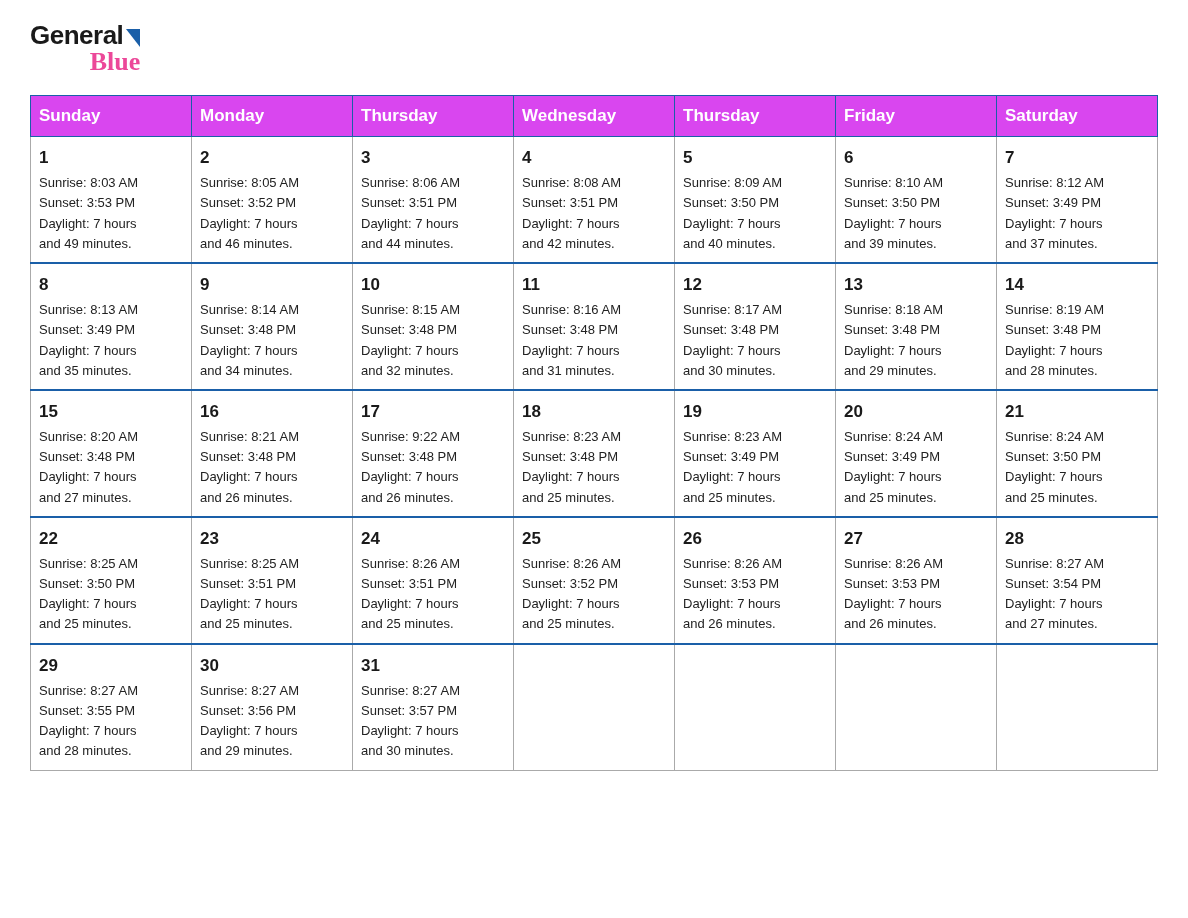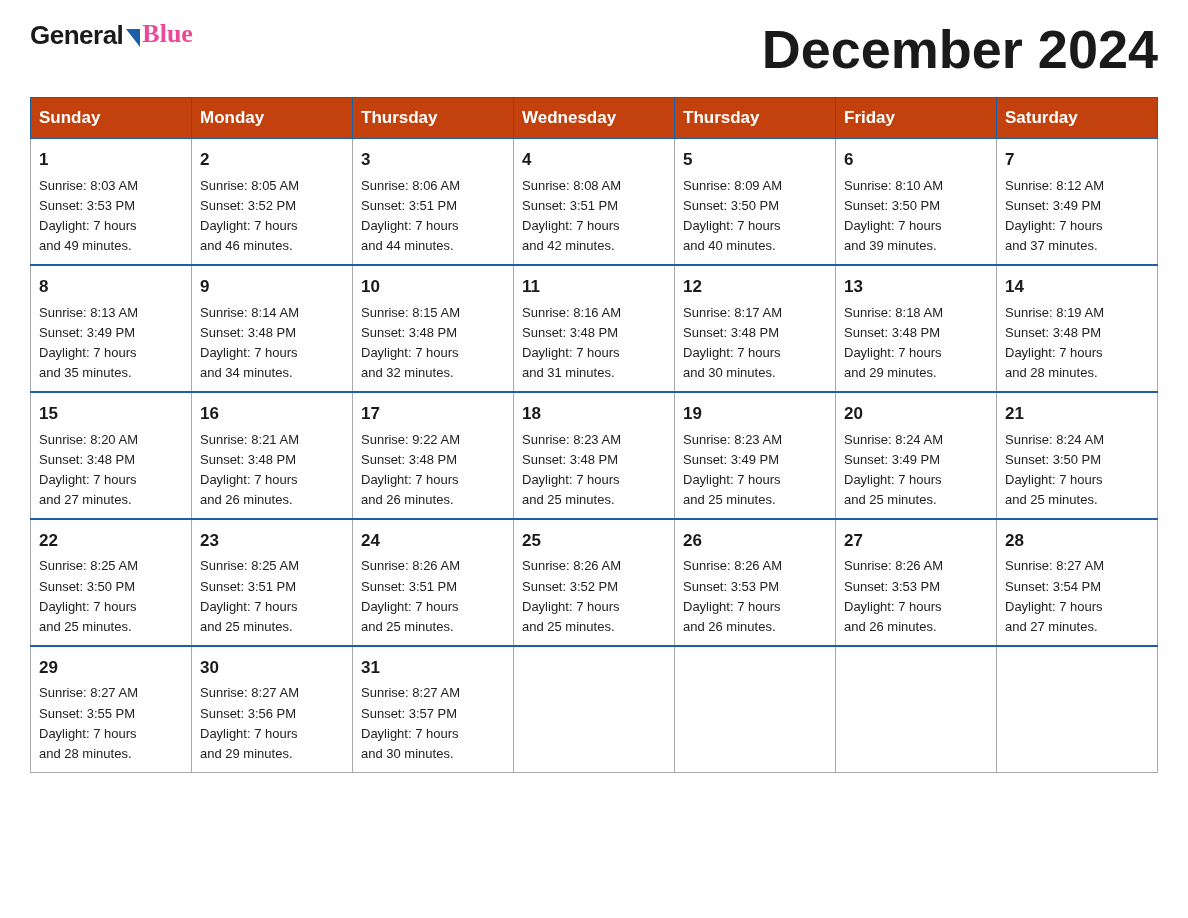--- a/index.html
+++ b/index.html
@@ -11,22 +11,22 @@
       padding: 20px 30px;
     }
     .header {
       display: flex;
       justify-content: space-between;
       align-items: flex-start;
       margin-bottom: 18px;
     }
     .logo {
       display: flex;
-      flex-direction: row;
-      align-items: center;
+      flex-direction: column;
+      align-items: flex-end;
     }
     .logo-top {
       display: flex;
       align-items: center;
     }
     .logo-general {
       font-size: 26px;
       font-weight: bold;
       color: #1a1a1a;
       letter-spacing: -0.5px;
@@ -60,21 +60,21 @@
     .location {
       font-size: 22px;
       color: #333;
       margin-top: 4px;
     }
     table {
       width: 100%;
       border-collapse: collapse;
     }
     thead tr th {
-      background-color: #c2410c;
+      background-color: #d946ef;
       color: #fff;
       font-size: 17px;
       font-weight: bold;
       padding: 10px 8px;
       text-align: left;
       border: 1px solid #1a5fa8;
     }
     tbody tr td {
       vertical-align: top;
       padding: 8px 8px;
@@ -108,21 +108,20 @@
 
 <div class="header">
   <div class="logo">
     <div class="logo-top">
       <span class="logo-general">General</span>
       <div class="logo-arrow"></div>
     </div>
     <span class="logo-blue">Blue</span>
   </div>
   <div class="title-block">
-    <div class="month-title">December 2024</div>
   </div>
 </div>
 
 <table>
   <thead>
     <tr>
     <th>Sunday</th>
         <th>Monday</th>
         <th>Thursday</th>
         <th>Wednesday</th>

